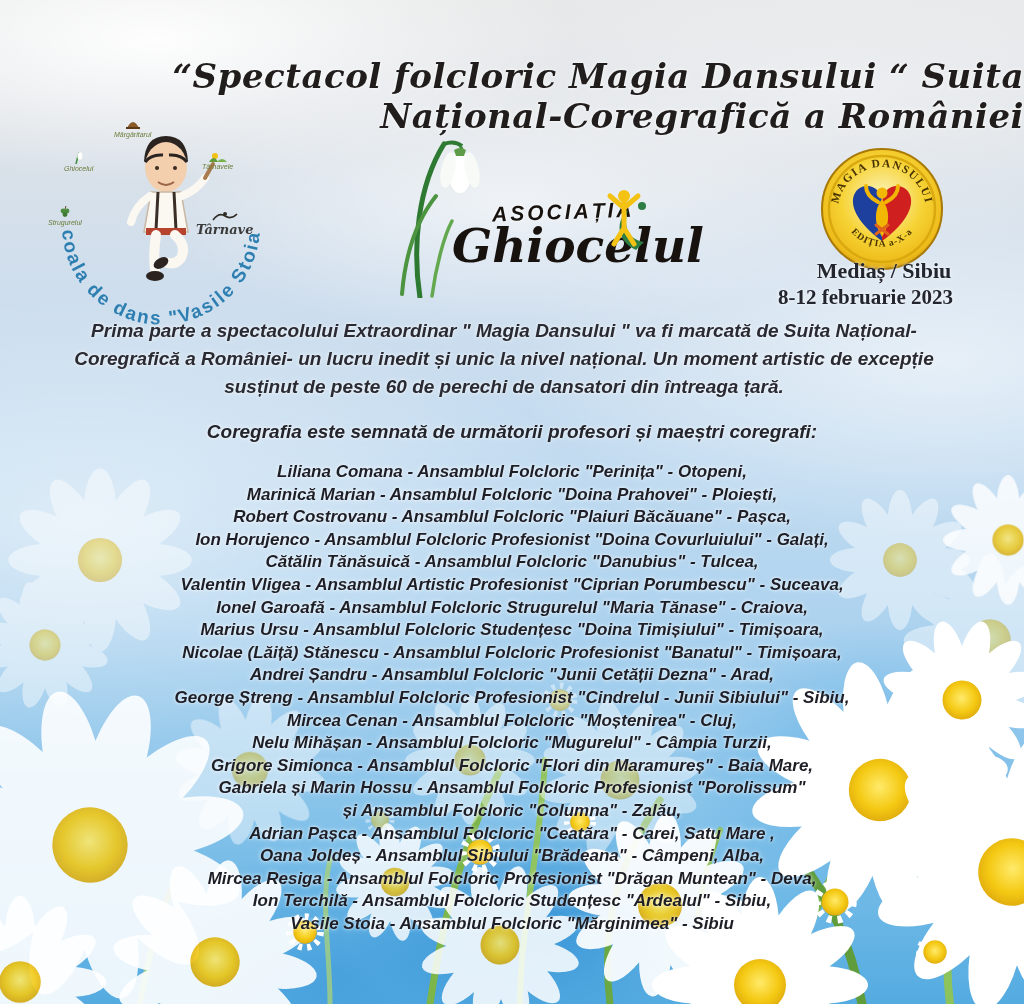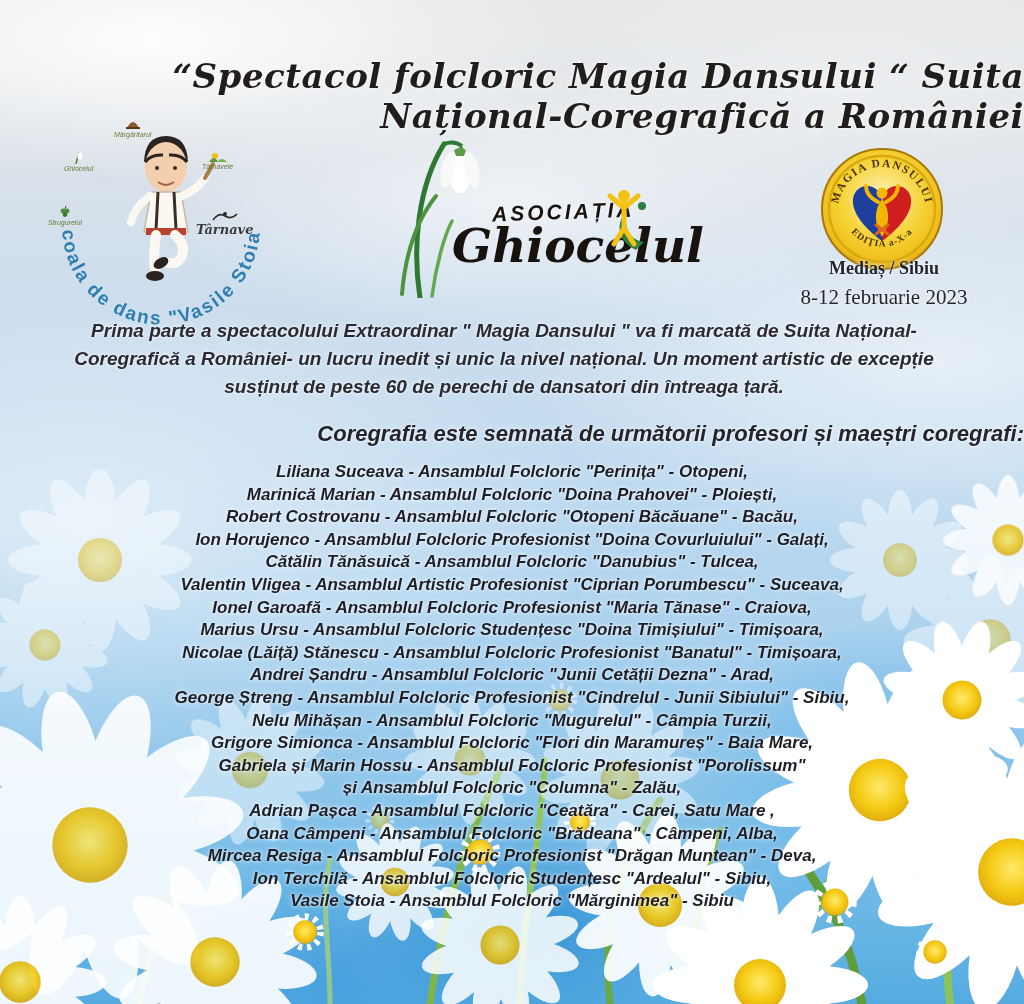--- a/index.html
+++ b/index.html
@@ -27,24 +27,24 @@
   .glow{text-shadow:0 0 3px rgba(255,255,255,.75),0 0 6px rgba(255,255,255,.5);}
   .school-logo{left:46px;top:118px;width:236px;height:206px;}
   .school-curve{position:absolute;left:0;top:10px;}
   .mini{position:absolute;font-size:7px;color:#6b7c3a;font-style:italic;white-space:nowrap;}
   .mini .ic{display:block;margin:0 auto 1px auto;}
   .tarnave-script{position:absolute;font-family:"DejaVu Serif",serif;font-style:italic;font-weight:bold;font-size:13px;color:#3a3a3a;}
   .assoc-logo{left:392px;top:126px;width:268px;height:172px;}
   .assoc-label{position:absolute;left:100px;top:74px;font-weight:bold;font-style:italic;font-size:21px;letter-spacing:3px;color:#17120e;transform:rotate(-2deg);}
   .assoc-name{position:absolute;left:60px;top:92px;font-family:"DejaVu Serif",serif;font-style:italic;font-weight:bold;font-size:47px;color:#17120e;}
   .medal{left:820px;top:147px;width:124px;height:124px;}
-  .event-loc{left:786px;top:258px;width:196px;text-align:center;font-family:"Liberation Serif",serif;font-weight:bold;font-size:18px;color:#23262f;}
-  .event-dates{left:778px;top:285px;width:212px;text-align:center;font-family:"Liberation Serif",serif;font-weight:normal;font-size:21px;color:#23262f;}
+  .event-loc{left:786px;top:258px;width:196px;text-align:center;font-family:"Liberation Serif",serif;font-weight:bold;font-size:22px;color:#23262f;}
+  .event-dates{left:778px;top:285px;width:212px;text-align:left;font-family:"Liberation Serif",serif;font-weight:bold;font-size:21px;color:#23262f;}
   .intro{left:0;right:16px;top:317px;text-align:center;font-weight:bold;font-style:italic;font-size:19px;line-height:28px;color:#2a2a33;}
-  .list-heading{left:0;right:0;top:421px;text-align:right;font-weight:bold;font-style:italic;font-size:22px;color:#24242c;}
+  .list-heading{left:0;right:0;top:421px;text-align:center;font-weight:bold;font-style:italic;font-size:19px;color:#24242c;}
   .roster{left:0;right:0;top:461px;text-align:center;font-weight:bold;font-style:italic;font-size:17px;line-height:22.6px;color:#1e1e27;}
 </style>
 </head>
 <body>
 
 <div class="poster">
 
   <svg class="flowers" width="1024" height="1004" viewBox="0 0 1024 1004">
     <defs>
       <radialGradient id="cg" cx="50%" cy="45%" r="60%">
@@ -240,35 +240,36 @@
 
   <div class="layer intro glow">
     <div>Prima parte a spectacolului Extraordinar " Magia Dansului "  va fi marcată de Suita Național-</div>
     <div>Coregrafică a României- un lucru inedit și unic la nivel național. Un moment artistic de excepție</div>
     <div>susținut de peste 60 de perechi de dansatori din întreaga țară.</div>
   </div>
 
   <div class="layer list-heading glow">Coregrafia este semnată de următorii profesori și maeștri coregrafi:</div>
 
   <div class="layer roster glow">
-    <div>Liliana Suceava - Ansamblul Folcloric "Perinița" - Otopeni,</div>
+    <div>Liliana Comana - Ansamblul Folcloric "Perinița" - Otopeni,</div>
     <div>Marinică Marian - Ansamblul Folcloric "Doina Prahovei" - Ploiești,</div>
-    <div>Robert Costrovanu - Ansamblul Folcloric "Otopeni Băcăuane" - Bacău,</div>
+    <div>Robert Costrovanu - Ansamblul Folcloric "Plaiuri Băcăuane" - Pașca,</div>
     <div>Ion Horujenco - Ansamblul Folcloric Profesionist "Doina Covurluiului" - Galați,</div>
     <div>Cătălin Tănăsuică - Ansamblul Folcloric "Danubius" - Tulcea,</div>
     <div>Valentin Vligea - Ansamblul Artistic Profesionist "Ciprian Porumbescu" - Suceava,</div>
-    <div>Ionel Garoafă - Ansamblul Folcloric Profesionist "Maria Tănase" - Craiova,</div>
+    <div>Ionel Garoafă - Ansamblul Folcloric Strugurelul "Maria Tănase" - Craiova,</div>
     <div>Marius Ursu - Ansamblul Folcloric Studențesc "Doina Timișiului" - Timișoara,</div>
     <div>Nicolae (Lăiță) Stănescu - Ansamblul Folcloric Profesionist "Banatul" - Timișoara,</div>
     <div>Andrei Șandru - Ansamblul Folcloric "Junii Cetății Dezna" - Arad,</div>
     <div>George Ștreng - Ansamblul Folcloric Profesionist "Cindrelul - Junii Sibiului" - Sibiu,</div>
+    <div>Mircea Cenan - Ansamblul Folcloric "Moștenirea" - Cluj,</div>
     <div>Nelu Mihășan - Ansamblul Folcloric "Mugurelul" - Câmpia Turzii,</div>
     <div>Grigore Simionca - Ansamblul Folcloric "Flori din Maramureș" - Baia Mare,</div>
     <div>Gabriela și Marin Hossu - Ansamblul Folcloric Profesionist "Porolissum"</div>
     <div>și Ansamblul Folcloric "Columna" - Zalău,</div>
     <div>Adrian Pașca - Ansamblul Folcloric "Ceatăra" - Carei, Satu Mare ,</div>
-    <div>Oana Câmpeni - Ansamblul Folcloric "Brădeana" - Câmpeni, Alba,</div>
+    <div>Oana Joldeș - Ansamblul Sibiului "Brădeana" - Câmpeni, Alba,</div>
     <div>Mircea Resiga - Ansamblul Folcloric Profesionist "Drăgan Muntean" - Deva,</div>
     <div>Ion Terchilă - Ansamblul Folcloric Studențesc "Ardealul" - Sibiu,</div>
     <div>Vasile Stoia - Ansamblul Folcloric "Mărginimea" - Sibiu</div>
   </div>
 
 </div>
 
 </body></html>

